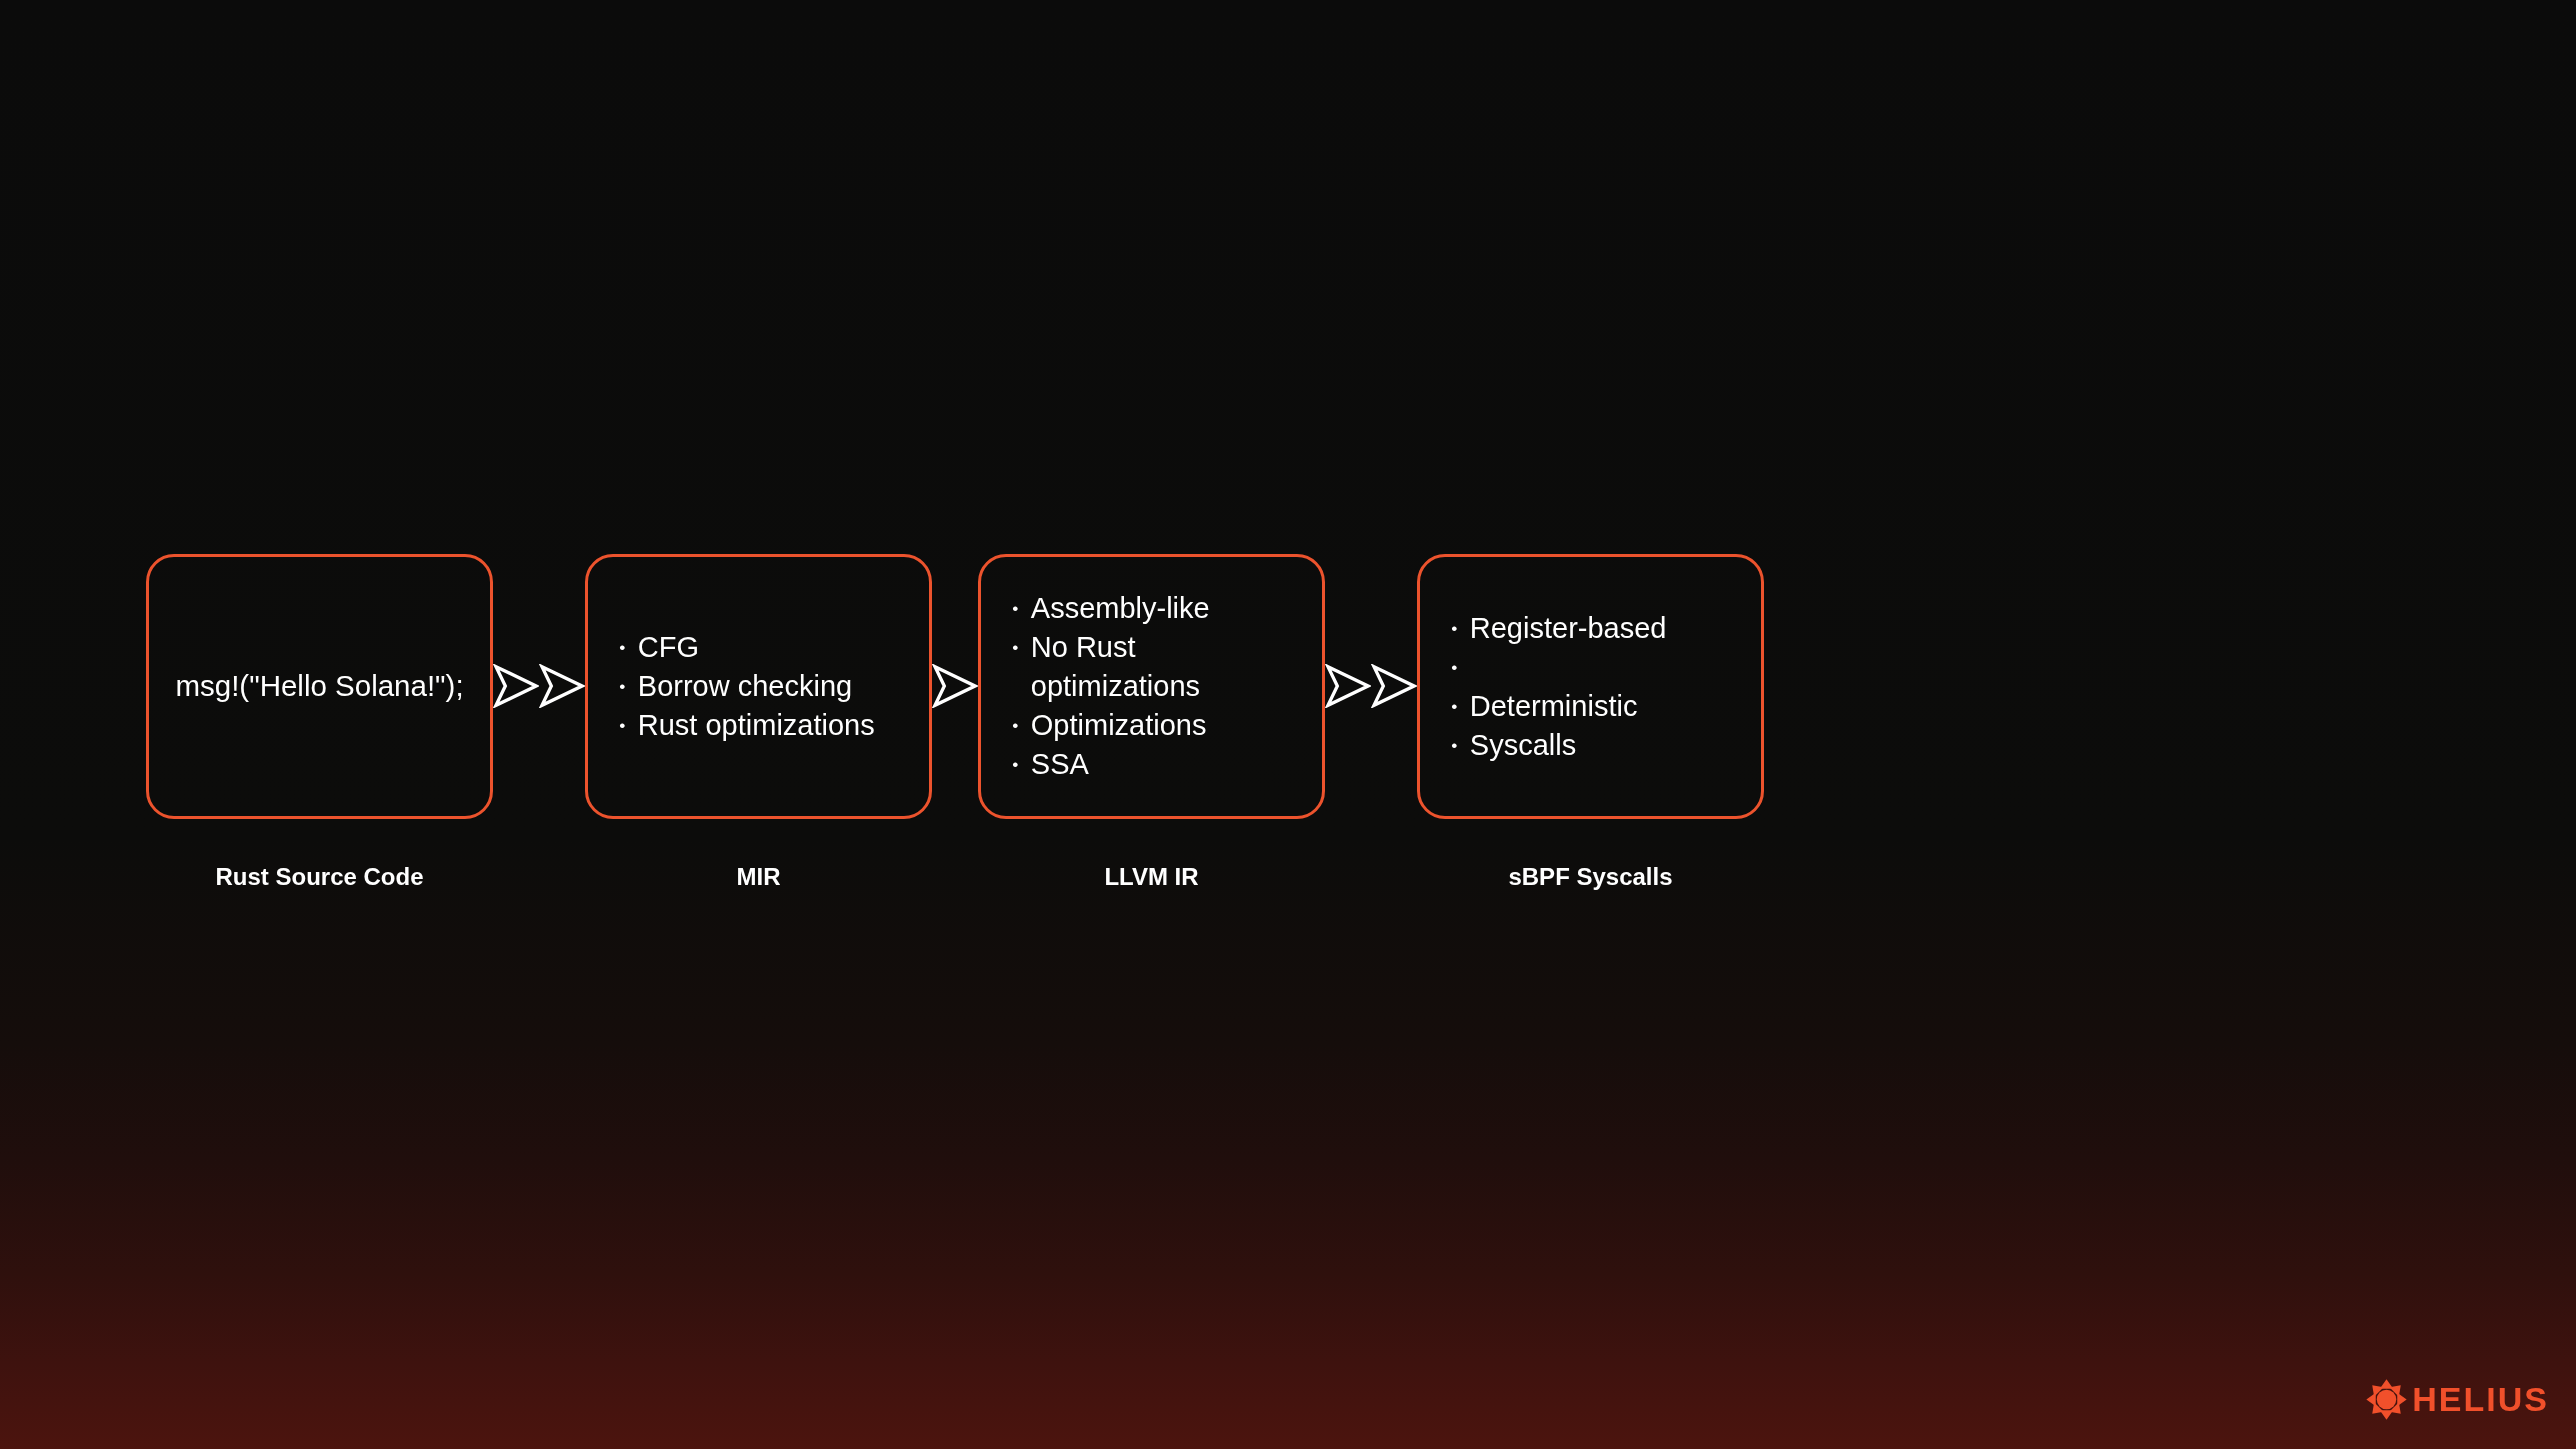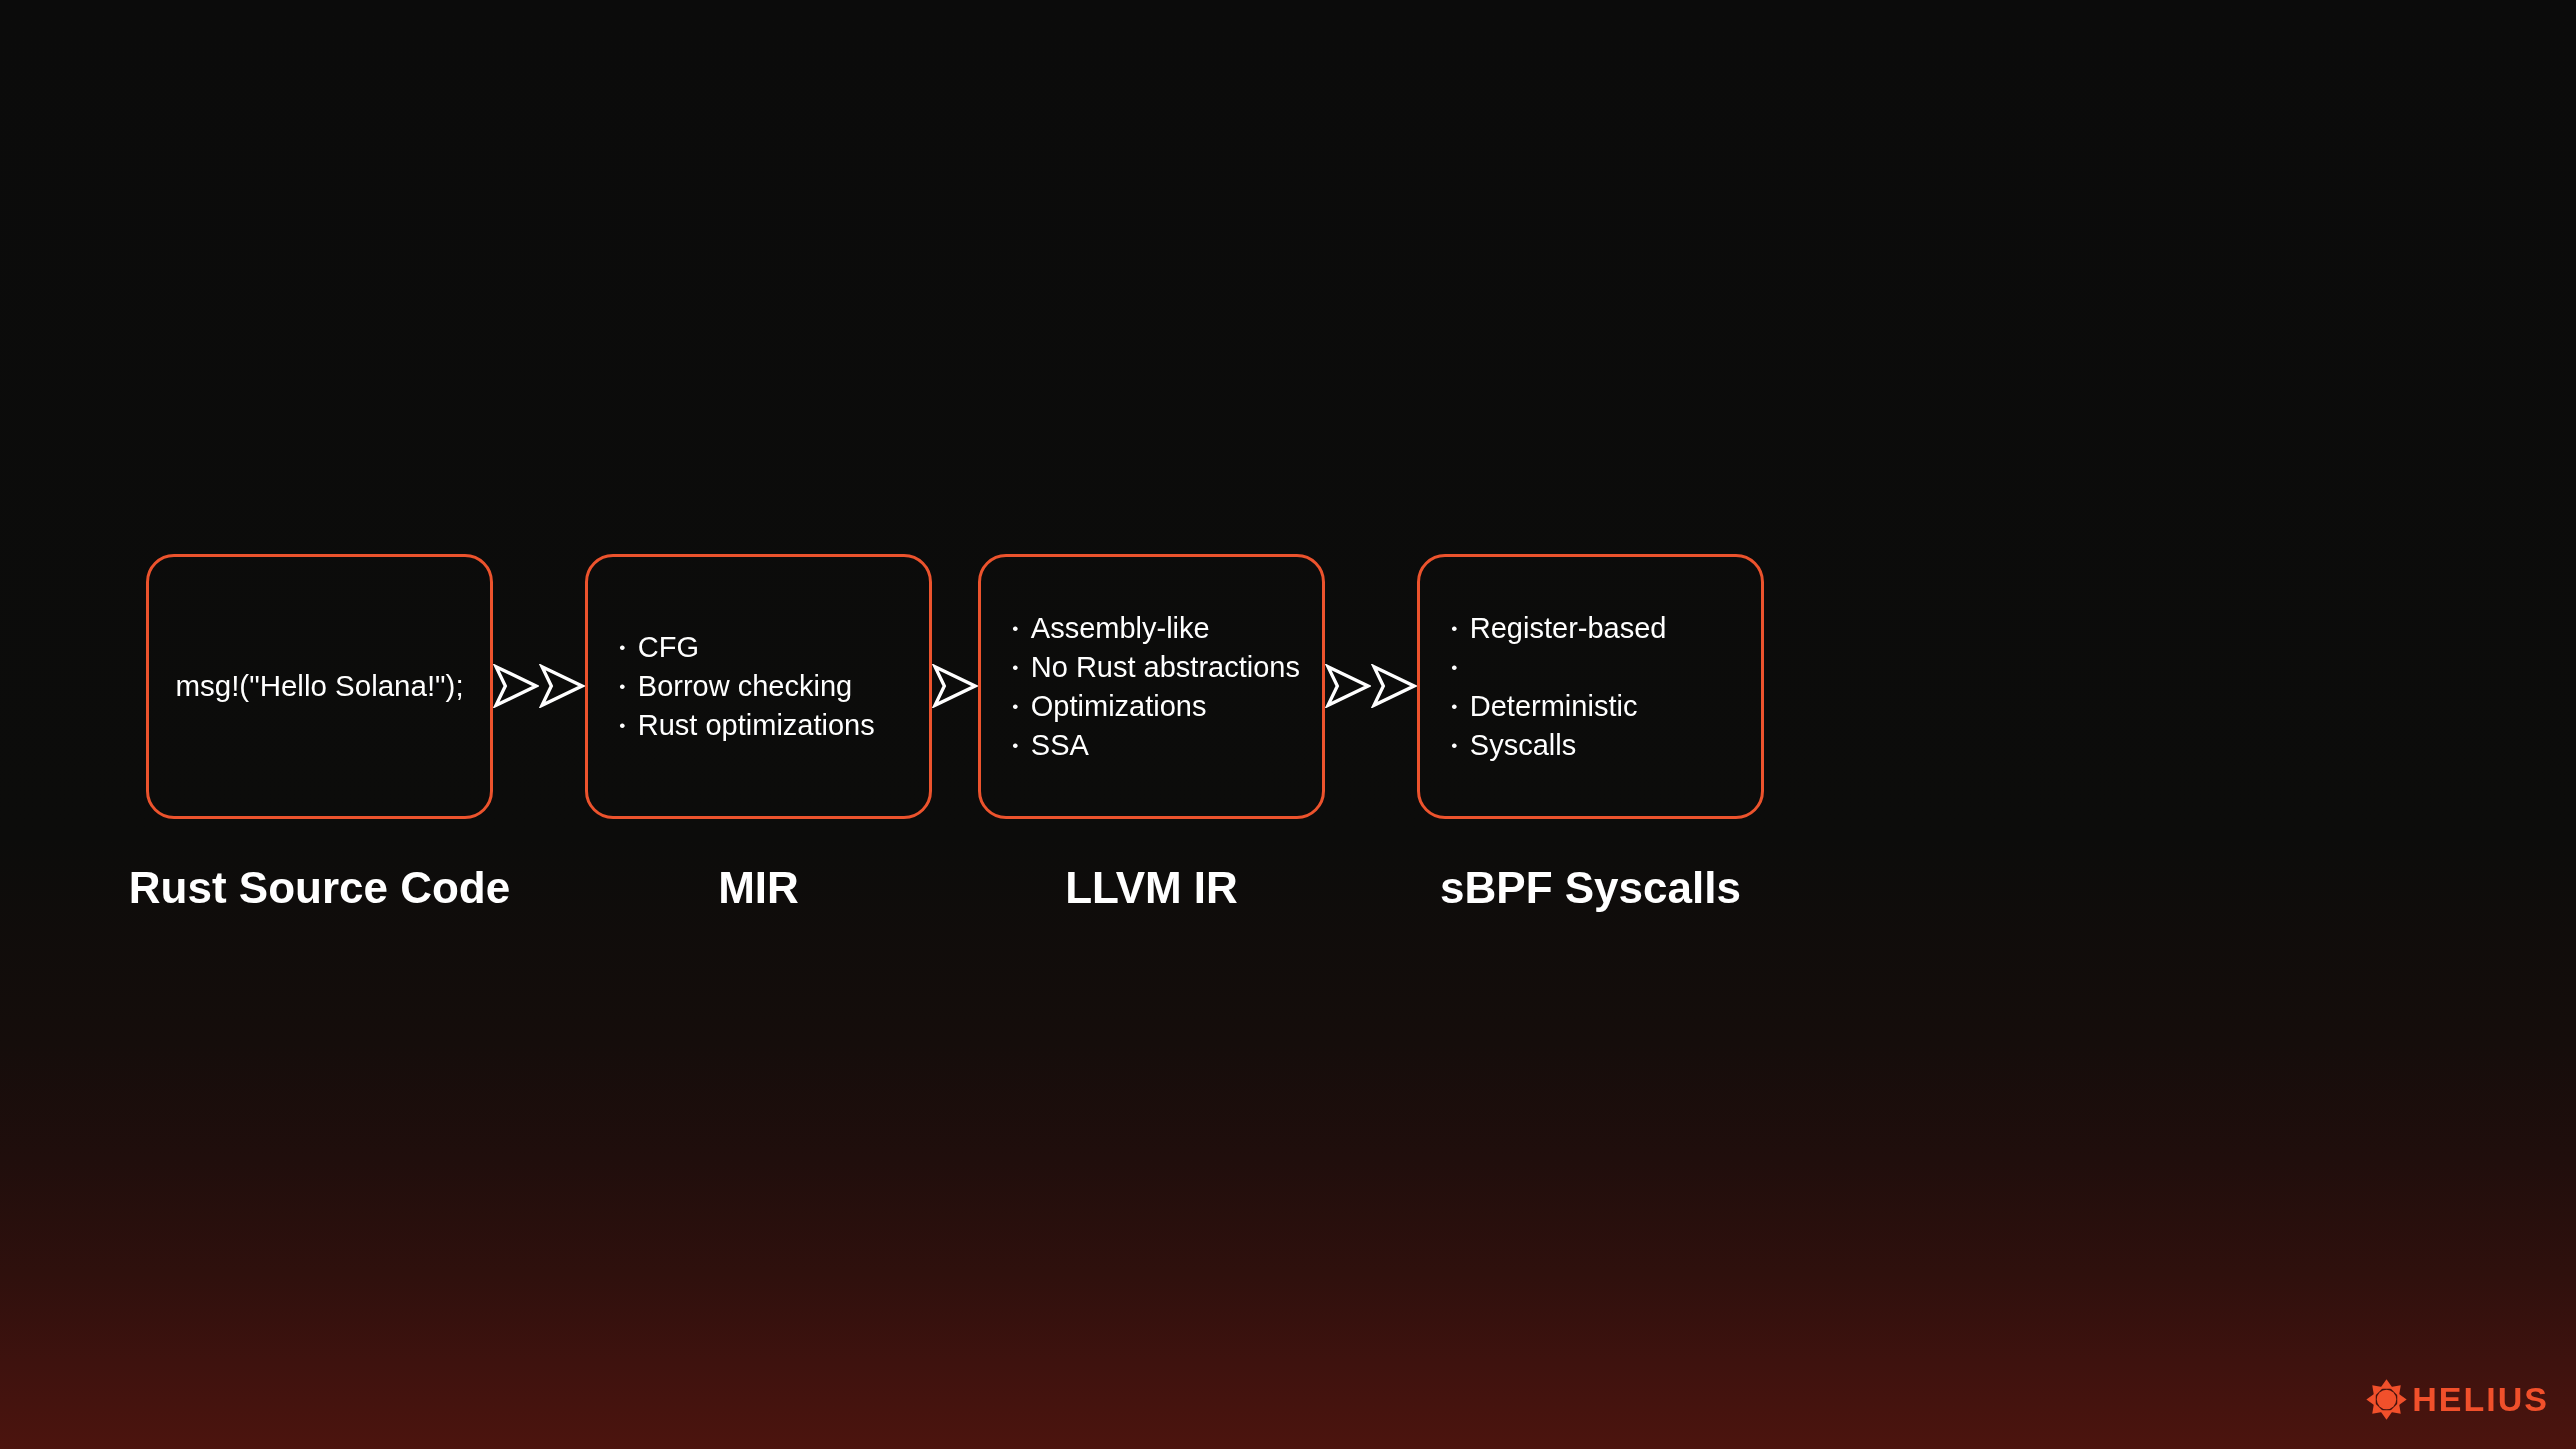--- a/index.html
+++ b/index.html
@@ -44,21 +44,21 @@
   .bullet-dot{
     flex:none;width:14.8px;margin-right:8px;color:var(--text);
     font-size:17.4px;line-height:39px;text-align:center;
   }
   .bullet-text{
     color:var(--text);font-size:29px;line-height:39px;
     white-space:pre-line;font-weight:400;
   }
   .label{
     margin-top:44px;color:var(--text);
-    font-size:44px;font-weight:700;text-align:center;white-space:nowrap;
+    font-size:24px;font-weight:700;text-align:center;white-space:nowrap;
   }
   .arrow{flex:none;width:46px;height:44px;margin-top:110px;}
   .brand{
     position:absolute;right:27px;bottom:28px;
     display:flex;align-items:center;gap:4px;
   }
   .brand .wordmark{
     color:var(--brand);font-size:34px;font-weight:700;letter-spacing:2px;
   }
   .sun-icon{width:43px;height:43px;display:block;}
@@ -110,21 +110,21 @@
 
   <div class="stage">
     <div class="box bullets">
           <ul class="bullet-list">
             <li>
               <span class="bullet-dot">•</span>
               <span class="bullet-text">Assembly-like</span>
             </li>
             <li>
               <span class="bullet-dot">•</span>
-              <span class="bullet-text">No Rust abstractions</span>
+              <span class="bullet-text">No Rust optimizations</span>
             </li>
             <li>
               <span class="bullet-dot">•</span>
               <span class="bullet-text">Optimizations</span>
             </li>
             <li>
               <span class="bullet-dot">•</span>
               <span class="bullet-text">SSA</span>
             </li>
           </ul>

